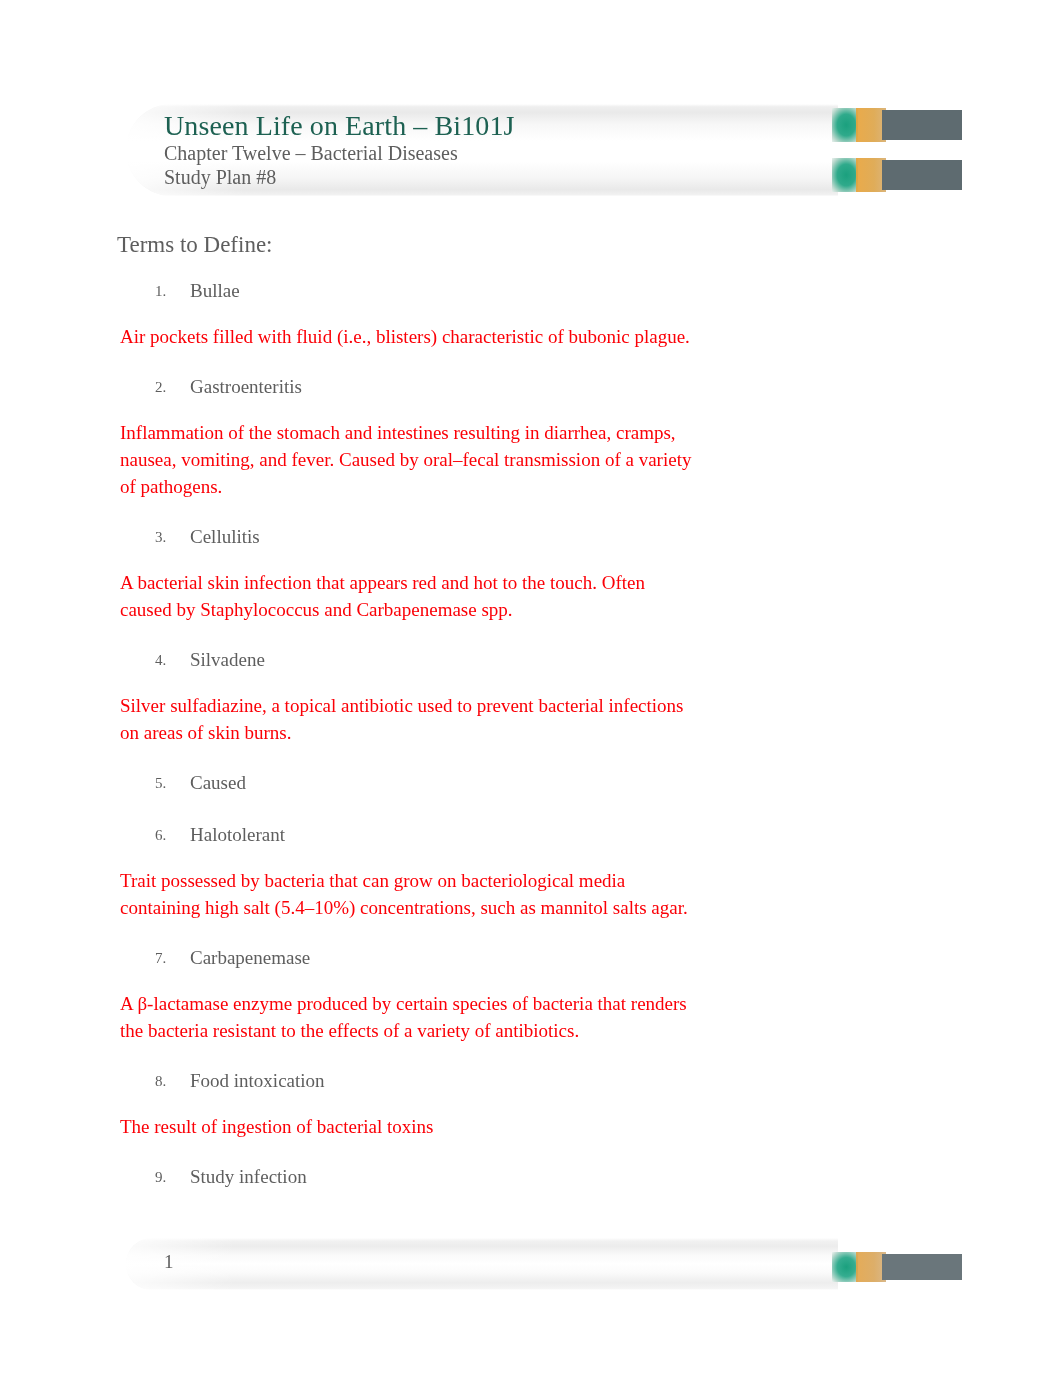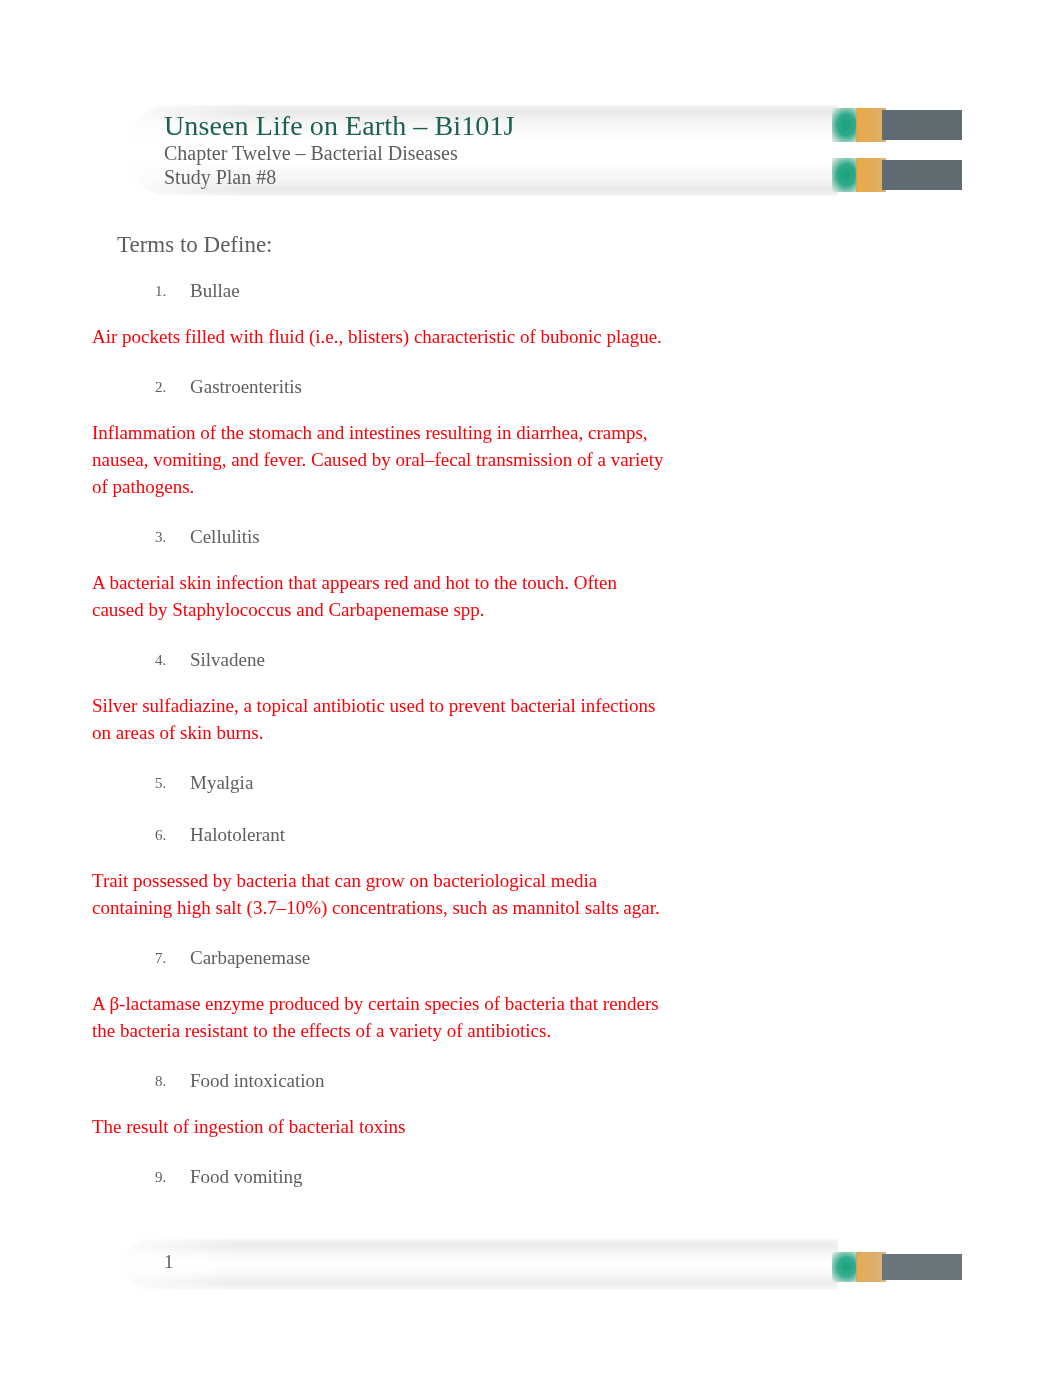--- a/index.html
+++ b/index.html
@@ -170,21 +170,21 @@
   .term-name {
     color: #5e5e5e;
     font-size: 19px;
     line-height: 26px;
     text-align: center;
   }
   .term-def {
     color: #fb0007;
     font-size: 19px;
     line-height: 27px;
-    margin: 17px 0 0 92px;
+    margin: 17px 0 0 120px;
     width: 578px;
   }
   .spacer-after-def { height: 24px; }
 
   .nowrap-run { white-space: pre; }
 
   
   .footer-wrap {
     position: absolute;
     left: 126px;
@@ -327,31 +327,31 @@
           <span class="term-num">4.</span>
           <span class="term-name">Silvadene</span>
         </div>
         <div class="term-def">Silver sulfadiazine, a topical antibiotic used to prevent bacterial infections on areas of skin burns.</div>
         <div class="spacer-after-def"></div>
       </li>
 
       <li class="term-item">
         <div class="term-line">
           <span class="term-num">5.</span>
-          <span class="term-name">Myalgia</span>
+          <span class="term-name">Caused</span>
         </div>
         <div class="spacer-after-def"></div>
       </li>
 
       <li class="term-item">
         <div class="term-line">
           <span class="term-num">6.</span>
           <span class="term-name">Halotolerant</span>
         </div>
-        <div class="term-def">Trait possessed by bacteria that can grow on bacteriological media containing high salt (3.7–10%) concentrations, such as mannitol salts agar.</div>
+        <div class="term-def">Trait possessed by bacteria that can grow on bacteriological media containing high salt (5.4–10%) concentrations, such as mannitol salts agar.</div>
         <div class="spacer-after-def"></div>
       </li>
 
       <li class="term-item">
         <div class="term-line">
           <span class="term-num">7.</span>
           <span class="term-name">Carbapenemase</span>
         </div>
         <div class="term-def">A β-lactamase enzyme produced by certain species of bacteria that renders the bacteria resistant to the effects of a variety of antibiotics.</div>
         <div class="spacer-after-def"></div>
@@ -362,21 +362,21 @@
           <span class="term-num">8.</span>
           <span class="term-name">Food intoxication</span>
         </div>
         <div class="term-def">The result of ingestion of bacterial toxins</div>
         <div class="spacer-after-def"></div>
       </li>
 
       <li class="term-item">
         <div class="term-line">
           <span class="term-num">9.</span>
-          <span class="term-name">Food vomiting</span>
+          <span class="term-name">Study infection</span>
         </div>
       </li>
 
     </ol>
   </div>
 
   <div class="footer-wrap">
     <div class="footer-bar"></div>
     <div class="footer-bar-fade"></div>
     <div class="page-number">1</div>

